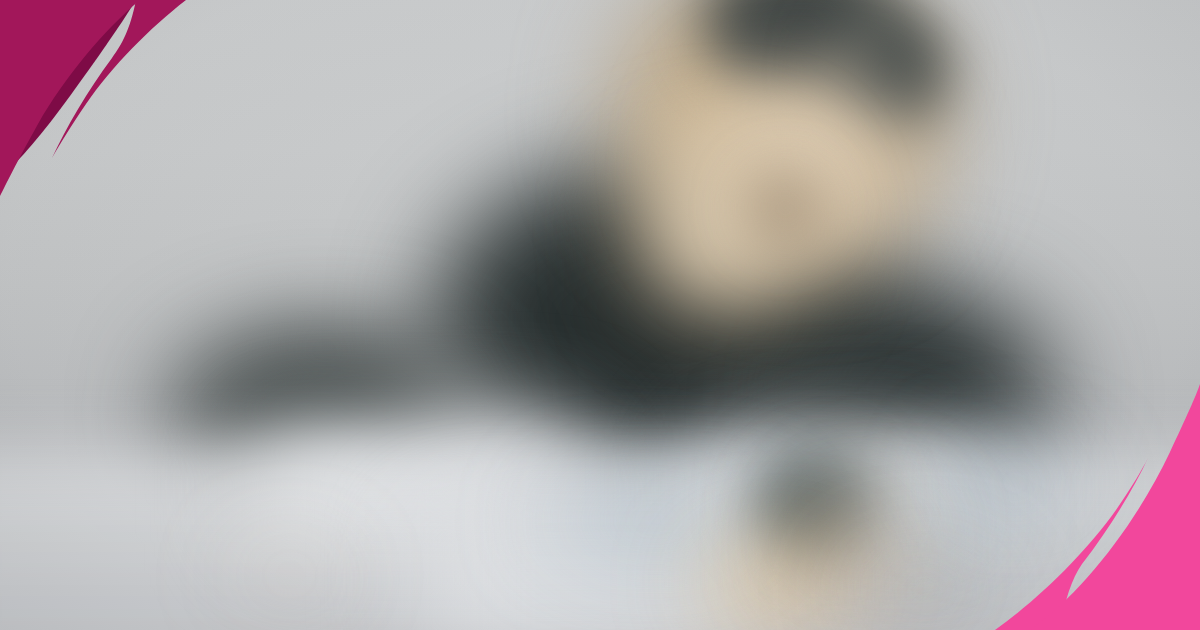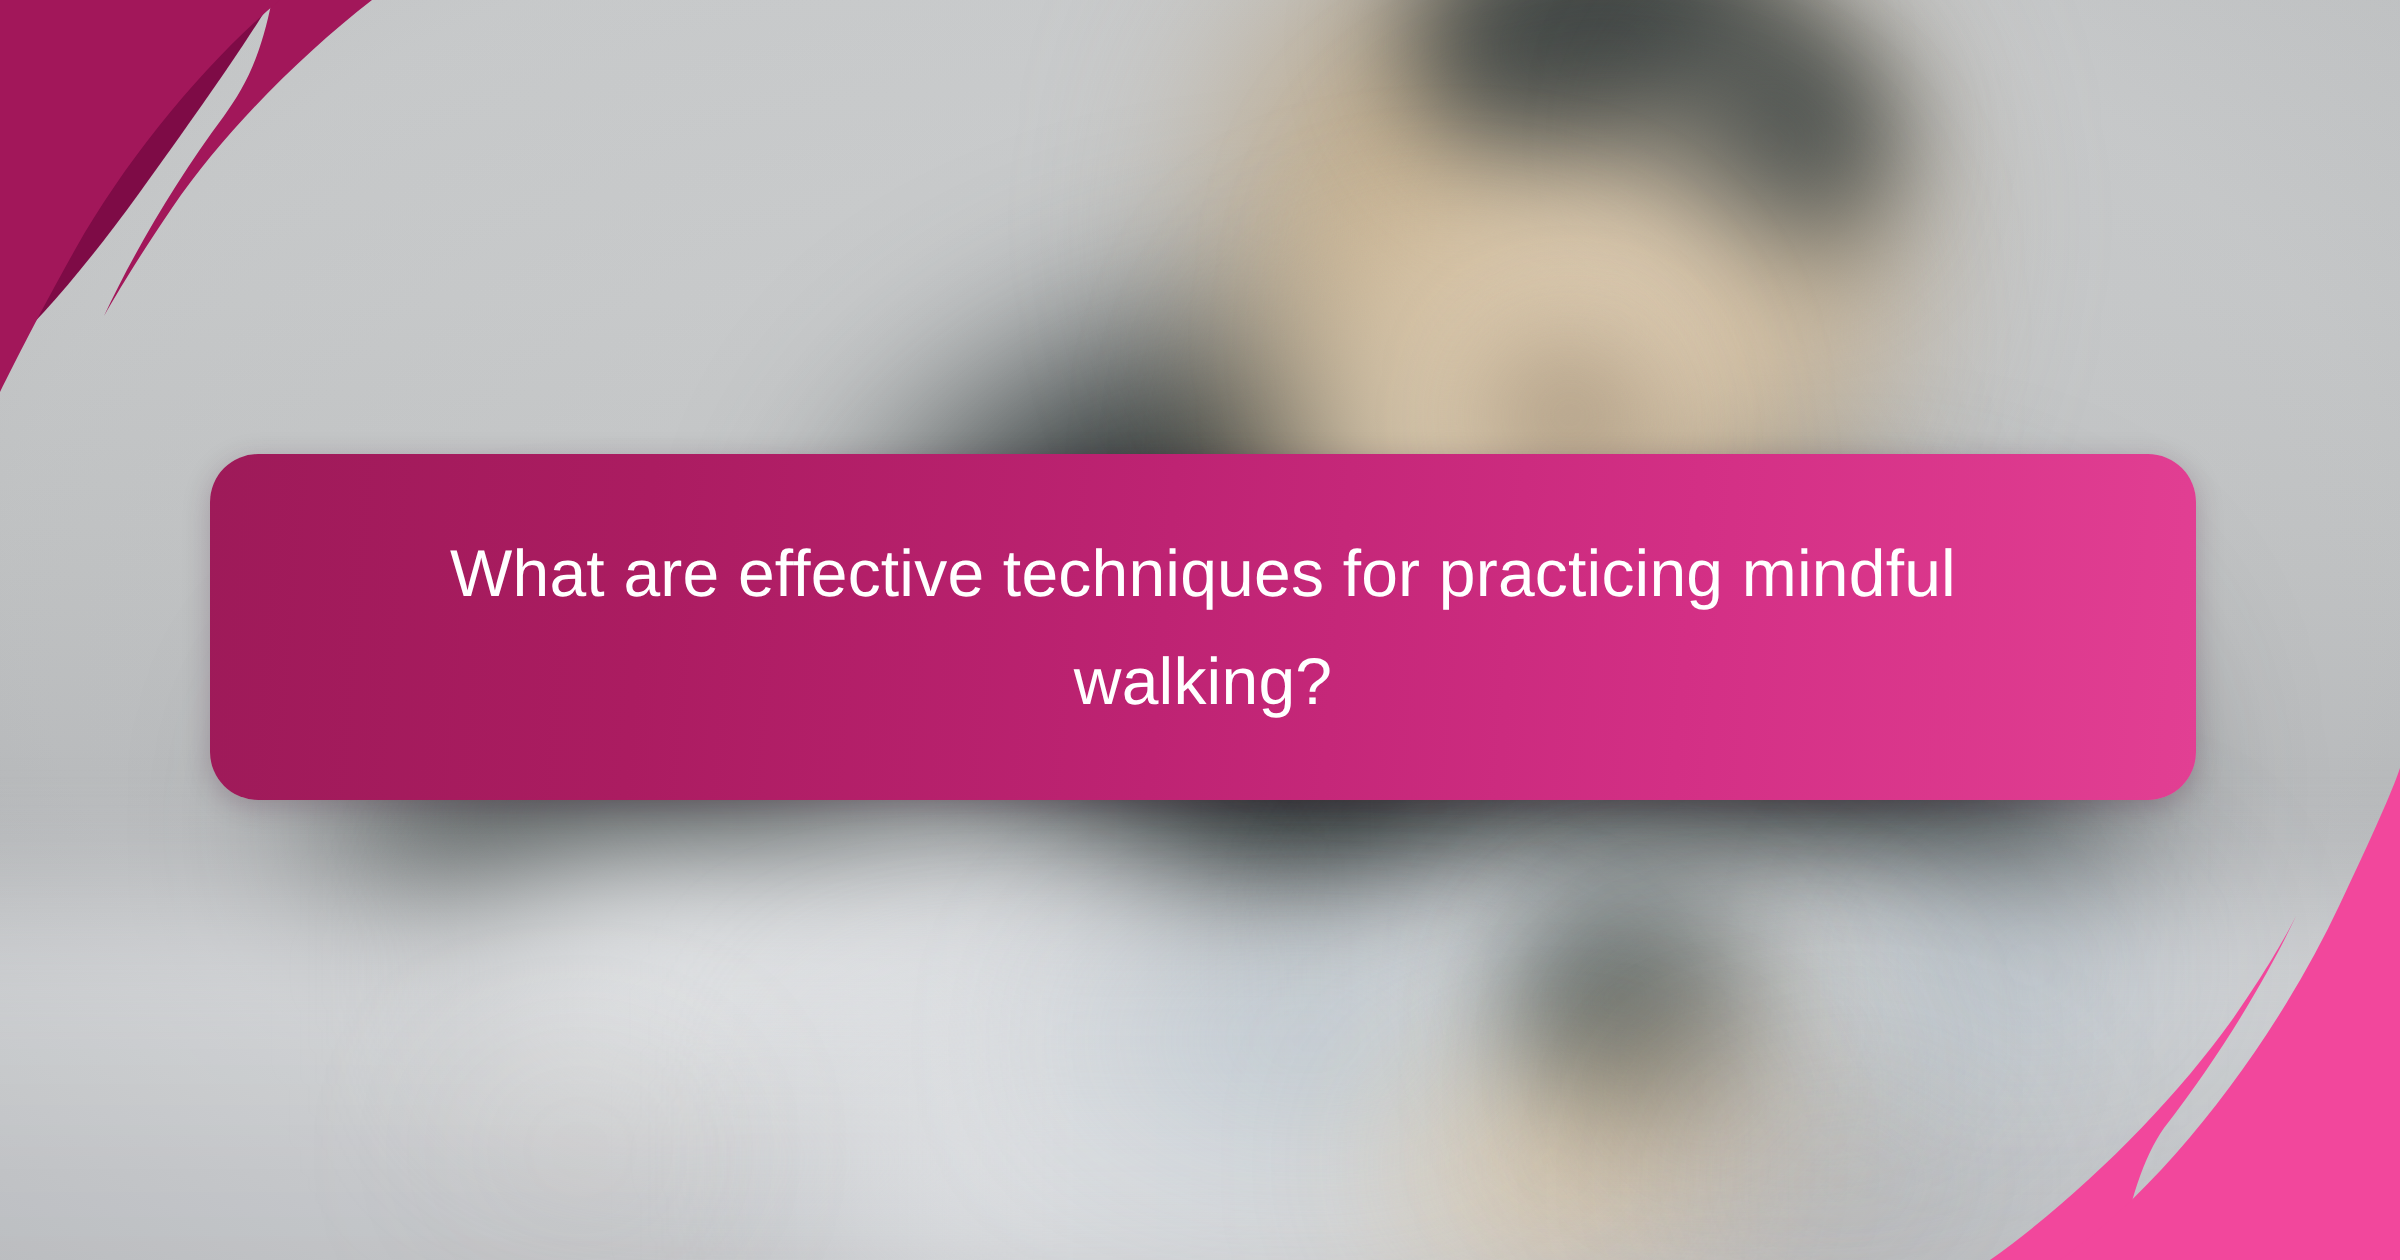--- a/index.html
+++ b/index.html
@@ -290,17 +290,14 @@
     <path fill="#a2175a" d="M0,0 L140,0 C104,30 64,78 38,124 C20,156 8,180 0,196 Z"></path>
 
     <path fill="#f2479c" d="M1200,630 L1060,630 C1090,596 1126,548 1154,498 C1176,458 1191,424 1200,400 Z"></path>
 
     <path fill="#f2479c" d="M1060,630 L995,630 C1040,598 1086,552 1116,510 C1132,487 1143,468 1148,458
              C1134,488 1110,528 1082,564 C1072,578 1064,602 1060,630 Z"></path>
 
     <path fill="#f2479c" d="M1200,630 L1030,630 C1084,592 1138,520 1170,452 C1186,418 1196,396 1200,384 Z"></path>
   </svg>
 
-  <div id="banner">
-    <div id="banner-text">What are effective techniques for practicing mindful walking?</div>
-  </div>
 
 </div>
 
 </body></html>

